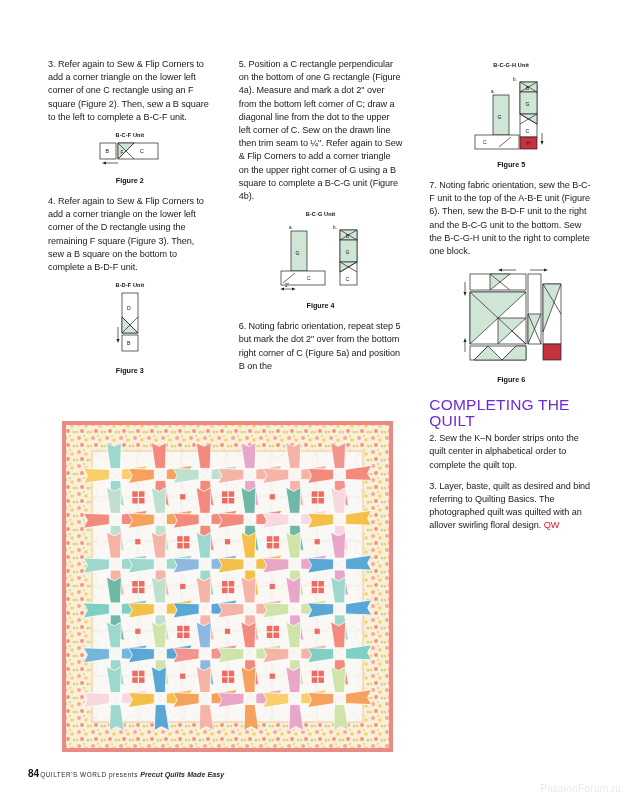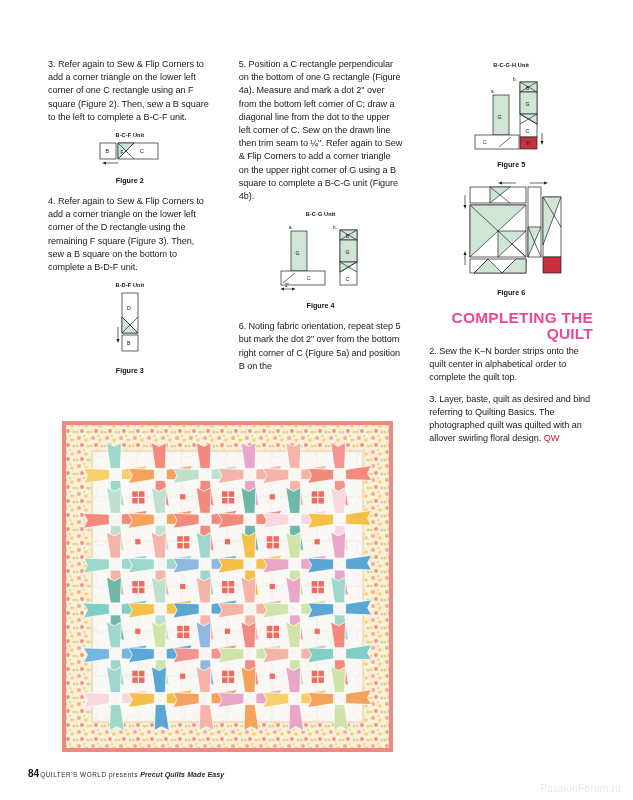--- a/index.html
+++ b/index.html
@@ -36,24 +36,23 @@
     font-size: 9.1px;
     line-height: 13.2px;
     letter-spacing: -0.06px;
     text-align: left;
   }
 
   h2.section-head {
     margin: 13px 0 4px 0;
     font-size: 15.5px;
     line-height: 15.5px;
-    font-weight: bold;
-    color: #ec4899;
+    font-weight: normal;
+    color: #6d28d9;
     letter-spacing: 0.2px;
-    text-align: right;
   }
   .qw-mark {
     color: #d8152f;
     font-weight: normal;
     font-size: 9.2px;
   }
 
   
   .figure {
     margin: 4px 0 10px 0;
@@ -256,20 +255,21 @@
             <text class="lbl" x="64.5" y="35">G</text>
             <text class="lbl" x="64.5" y="62">C</text>
             <text class="lbl-sm" x="65.5" y="74" fill="#fff">H</text>
             <line x1="81" y1="62" x2="81" y2="72" stroke="#222" stroke-width="0.7"></line>
             <polygon points="81,74 79.5,70 82.5,70" fill="#222"></polygon>
           </svg>
         </div>
         <div class="fig-caption">Figure 5</div>
       </div>
 
+      <p>7. Noting fabric orientation, sew the B-C-F unit to the top of the A-B-E unit (Figure 6). Then, sew the B-D-F unit to the right and the B-C-G unit to the bottom. Sew the B-C-G-H unit to the right to complete one block.</p>
 
       <div class="figure">
         <div class="fig-canvas">
           <svg width="110" height="100" viewBox="0 0 110 100">
             <g stroke="#222" stroke-width="0.7" fill="#fff">
 
               <rect x="14" y="8" width="56" height="16"></rect>
 
               <rect x="14" y="26" width="56" height="52"></rect>
 

